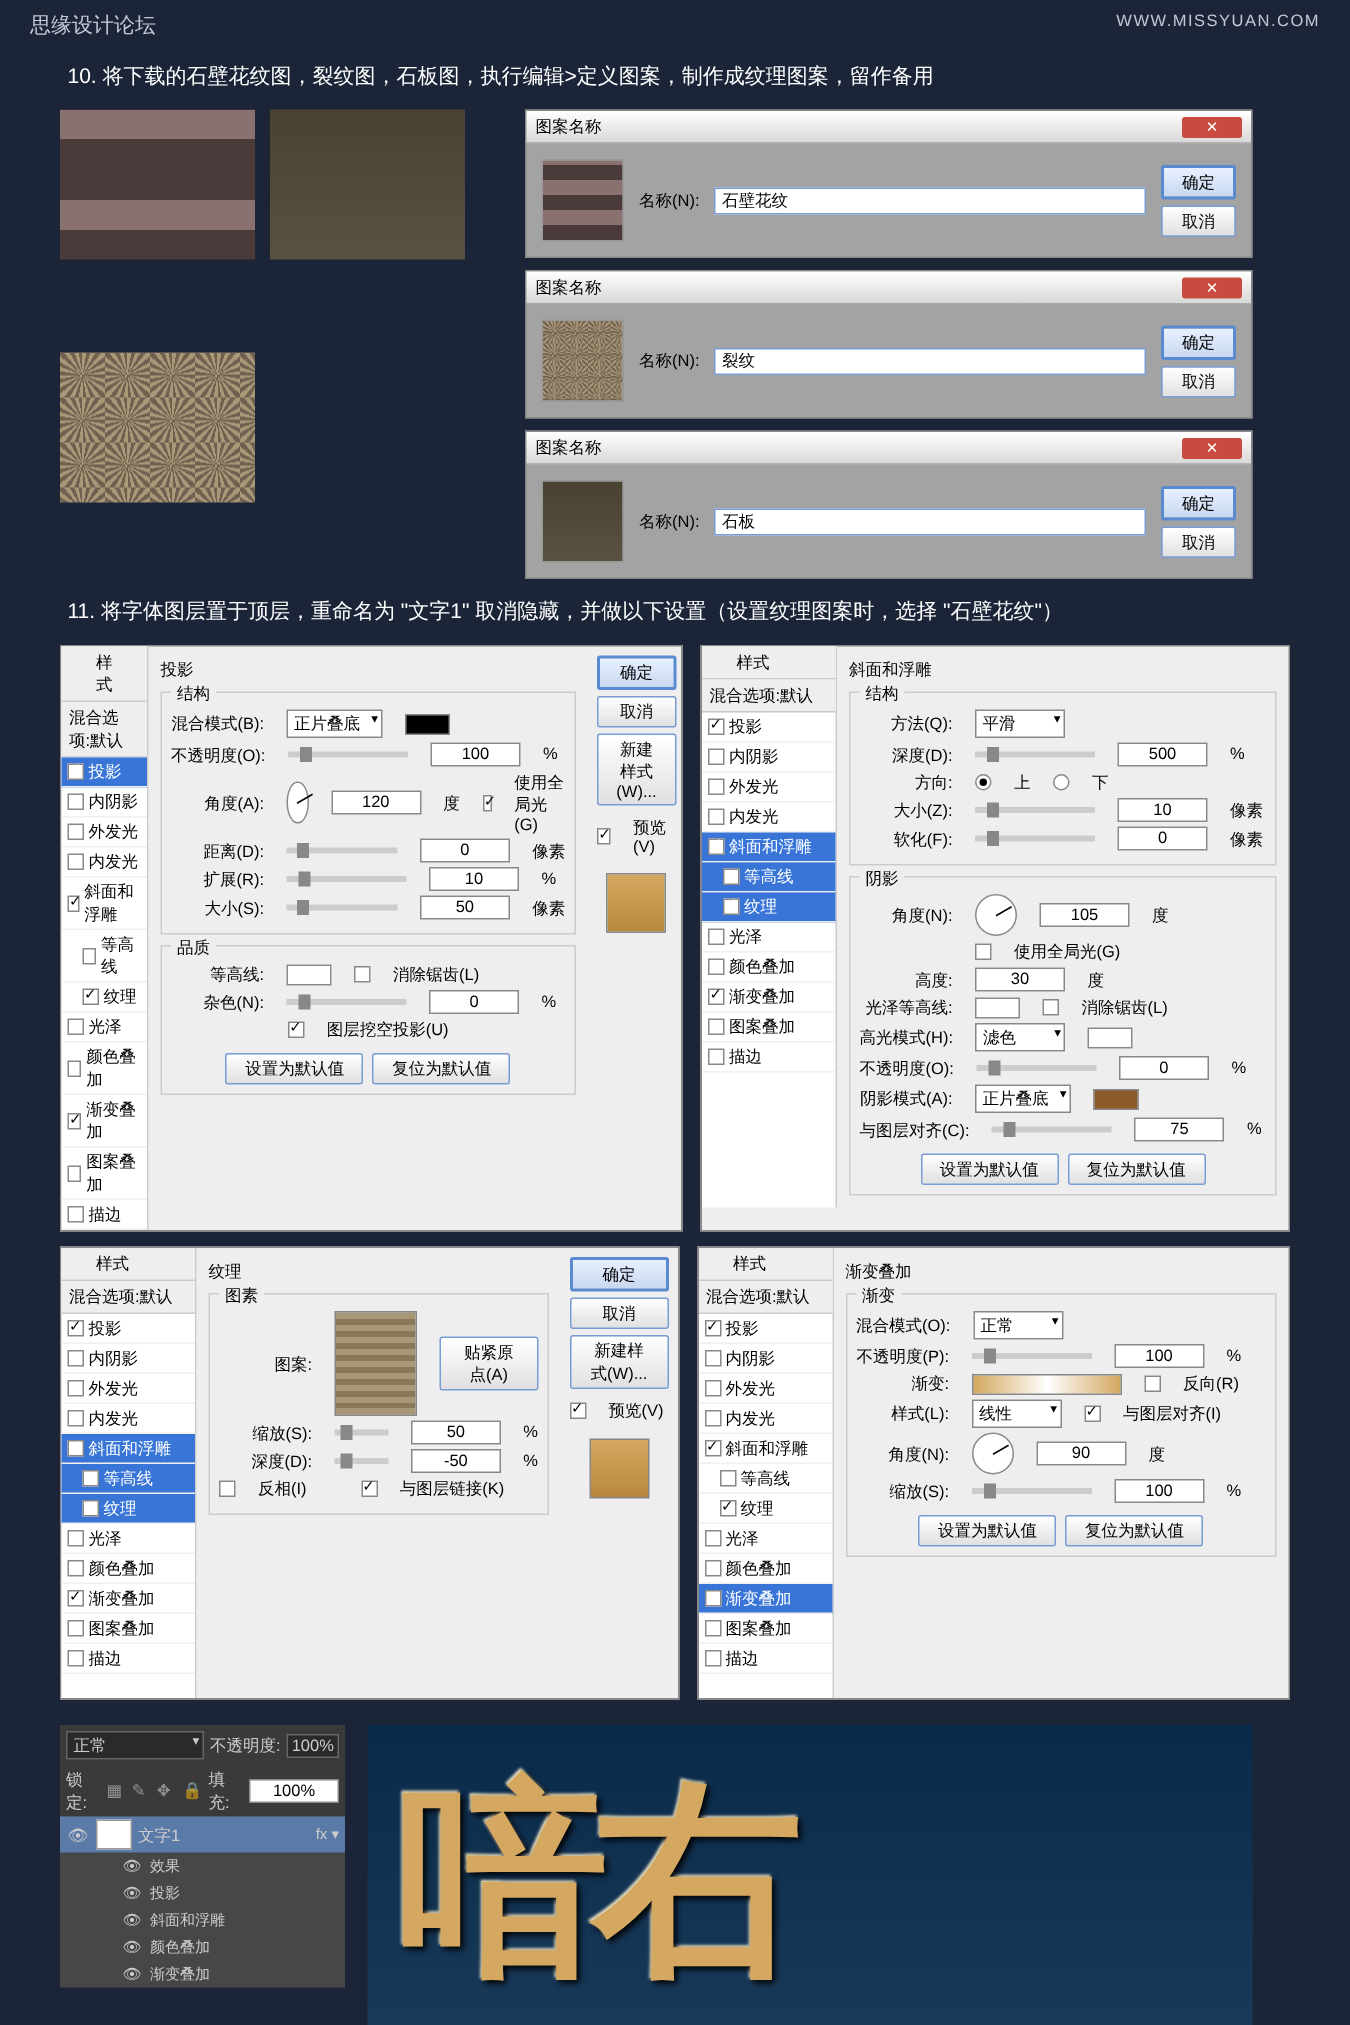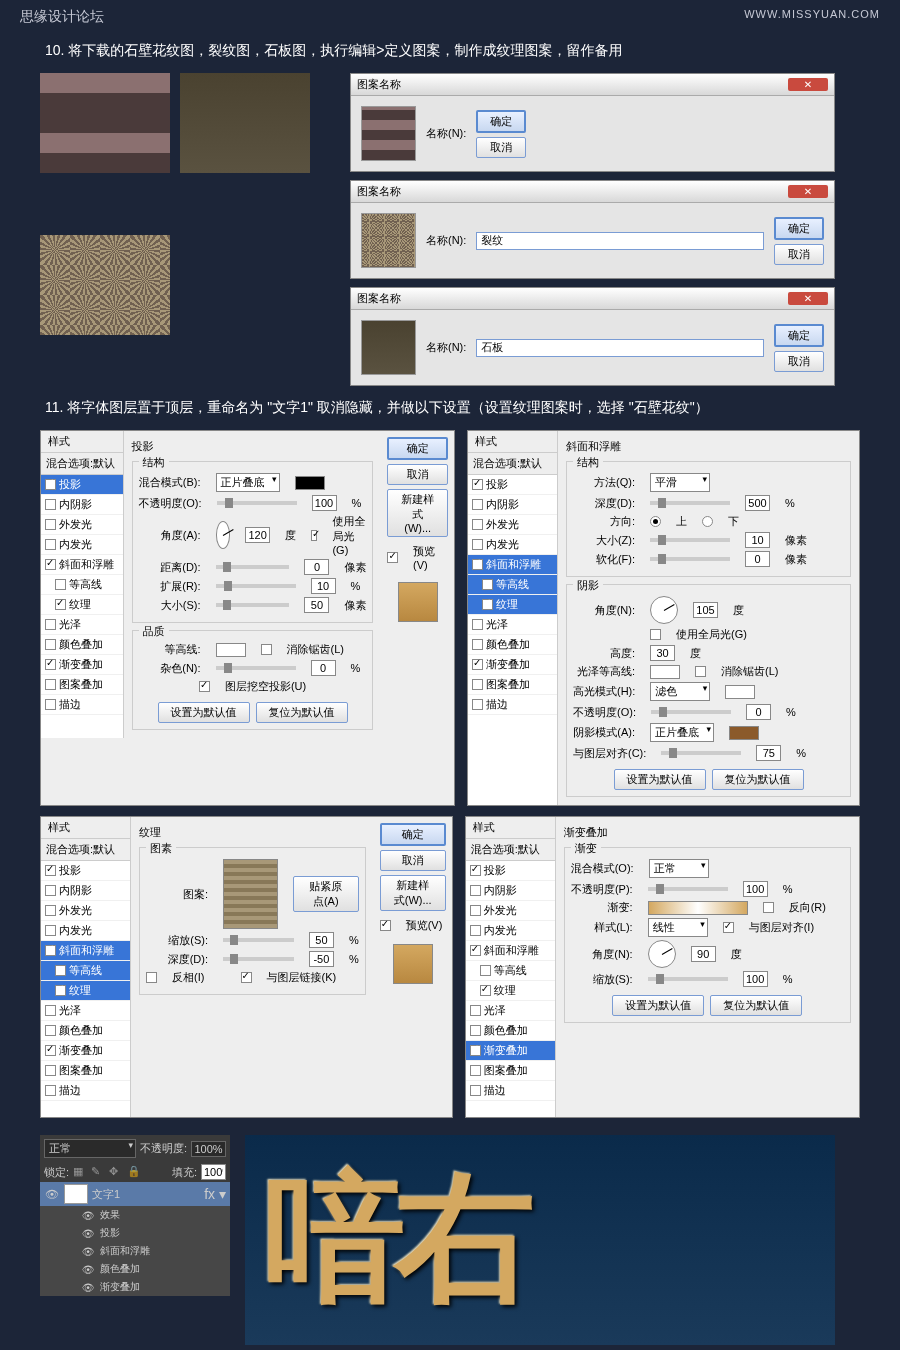--- a/index.html
+++ b/index.html
@@ -7,51 +7,51 @@
 .header{display:flex;justify-content:space-between;padding:8px 20px;font-size:14px;color:#c5c8d4}
 .header a{color:#c5c8d4;text-decoration:none;font-size:11px;letter-spacing:1px}
 .step{color:#fff;font-size:14px;padding:8px 45px}
 .row{display:flex;padding:5px 40px;gap:10px}
 .textures{display:flex;flex-wrap:wrap;gap:10px;width:300px}
 .tex{width:130px;height:100px;background:#6b5d4f;border:none}
 .tex1{background:repeating-linear-gradient(0deg,#4a3a3a 0 20px,#8b7070 20px 40px,#4a3a3a 40px 60px)}
 .tex2{background:linear-gradient(#4a4230,#5a5240)}
 .tex3{background:repeating-conic-gradient(#a89878 0 10deg,#706050 10deg 20deg);background-size:30px 30px}
 .dialogs{display:flex;flex-direction:column;gap:8px;flex:1}
-.dlg{background:#e5e5e5;border:1px solid #888;width:485px;font-size:11px;color:#000}
+.dlg{background:#a3a3a3;border:1px solid #888;width:485px;font-size:11px;color:#000}
 .dlg-title{background:linear-gradient(#fff,#d8d8d8);border-bottom:1px solid #aaa;padding:3px 6px;display:flex;justify-content:space-between;align-items:center}
 .close-x{background:#c94a3e;color:#fff;width:40px;text-align:center;border-radius:2px;font-size:10px;padding:1px 0}
 .dlg-body{display:flex;align-items:center;padding:10px;gap:10px}
 .thumb{width:55px;height:55px;background:#6b5d4f;border:1px solid #999}
 .thumb.t1{background:repeating-linear-gradient(0deg,#4a3a3a 0 10px,#8b7070 10px 20px)}
 .thumb.t2{background:repeating-conic-gradient(#a89878 0 10deg,#706050 10deg 20deg);background-size:15px 15px}
 .thumb.t3{background:linear-gradient(#4a4230,#5a5240)}
 .dlg-body input{flex:1;border:1px solid #7a9cd4;padding:2px 4px;font-size:11px}
 .dlg-btns{display:flex;flex-direction:column;gap:4px}
 .btn{background:linear-gradient(#fff,#e0e0e0);border:1px solid #7a9cd4;padding:2px 12px;font-size:11px;border-radius:2px;cursor:pointer;text-align:center}
 .panels{display:flex;gap:12px;padding:5px 40px}
 .panel{background:#eee;border:1px solid #888;width:415px;color:#000;font-size:11px;position:relative}
 .panel-body{display:flex;min-height:300px}
 .styles-col{width:90px;border-right:1px solid #ccc;background:#fff}
-.styles-hdr{background:#eee;padding:3px 7px;border-bottom:1px solid #ccc}
+.styles-hdr{background:#eee;padding:3px 23px;border-bottom:1px solid #ccc}
 .styles-opt{background:#eee;padding:3px 5px;border-bottom:1px solid #ccc}
 .style-item{padding:2px 4px;display:flex;align-items:center;gap:3px;border-bottom:1px solid #f0f0f0}
 .style-item.sel{background:#3875d7;color:#fff}
 .style-item.sub{padding-left:14px}
 .cb{width:11px;height:11px;border:1px solid #888;background:#fff;display:inline-block;position:relative}
 .cb.on::after{content:"✓";position:absolute;top:-3px;left:0;font-size:10px;color:#000}
 .sel .cb.on::after{color:#fff}
 .main-col{flex:1;padding:8px;display:flex;flex-direction:column;gap:6px}
 .grp{border:1px solid #ccc;padding:8px 6px 6px;position:relative;margin-top:1px}
 .grp-title{position:absolute;top:-7px;left:6px;background:#eee;padding:0 4px;font-size:11px}
 .fld{display:flex;align-items:center;gap:15px;margin:3px 0;font-size:11px}
 .fld label{min-width:62px;text-align:right}
 .sel-box{border:1px solid #888;background:#fff;padding:1px 14px 1px 4px;min-width:60px;position:relative;font-size:11px}
 .sel-box::after{content:"▾";position:absolute;right:2px;top:0;font-size:9px}
-.num{border:1px solid #888;width:25px;padding:1px 2px;text-align:center;font-size:11px}
+.num{border:1px solid #888;width:60px;padding:1px 2px;text-align:center;font-size:11px}
 .slider{height:4px;background:#ccc;flex:1;position:relative;max-width:80px}
 .slider::after{content:"";position:absolute;width:8px;height:10px;background:#888;top:-3px;left:10%}
 .swatch{width:30px;height:14px;border:1px solid #888;background:#000}
 .swatch.brown{background:#8b5a2b}
 .swatch.white{background:#fff}
 .angle{width:28px;height:28px;border:1px solid #888;border-radius:50%;position:relative;background:#fff}
 .angle::after{content:"";position:absolute;width:12px;height:1px;background:#000;top:50%;left:50%;transform-origin:left;transform:rotate(-30deg)}
 .right-col{width:78px;padding:6px;display:flex;flex-direction:column;gap:4px}
 .btn-pri{background:linear-gradient(#e8f0ff,#c8d8f0);border:2px solid #5a8ad0}
 .preview-box{width:40px;height:40px;background:linear-gradient(#d4a860,#b88840);border:1px solid #888;margin:4px auto}
@@ -92,20 +92,21 @@
   </div>
   <div class="dialogs">
     <div class="dlg">
       <div class="dlg-title">
           <span>图案名称</span>
           <span class="close-x">✕</span>
         </div>
       <div class="dlg-body">
         <div class="thumb t1"></div>
         <span>名称(N):</span>
+        <input value="石壁花纹" style="">
         <div class="dlg-btns">
           <button class="btn btn-pri">确定</button>
           <button class="btn">取消</button>
         </div>
       </div>
     </div>
     <div class="dlg">
       <div class="dlg-title">
           <span>图案名称</span>
           <span class="close-x">✕</span>
@@ -627,21 +628,21 @@
       <span class="icon">✎</span>
       <span class="icon">✥</span>
       <span class="icon">🔒</span>
       <span style="margin-left:auto">填充:</span>
       <input class="num" value="100%" style="">
     </div>
     <div class="layer-item sel2">
       <span class="eye">👁</span>
       <span class="layer-thumb"></span>
       <span>文字1</span>
-      <span style="margin-left:auto;font-size:14px">fx ▾</span>
+      <span style="margin-left:auto;font-size:10px">fx ▾</span>
     </div>
     <div class="fx-row">
         <span class="eye">👁</span>
         <span>效果</span>
       </div>
     <div class="fx-row">
         <span class="eye">👁</span>
         <span>投影</span>
       </div>
     <div class="fx-row">

